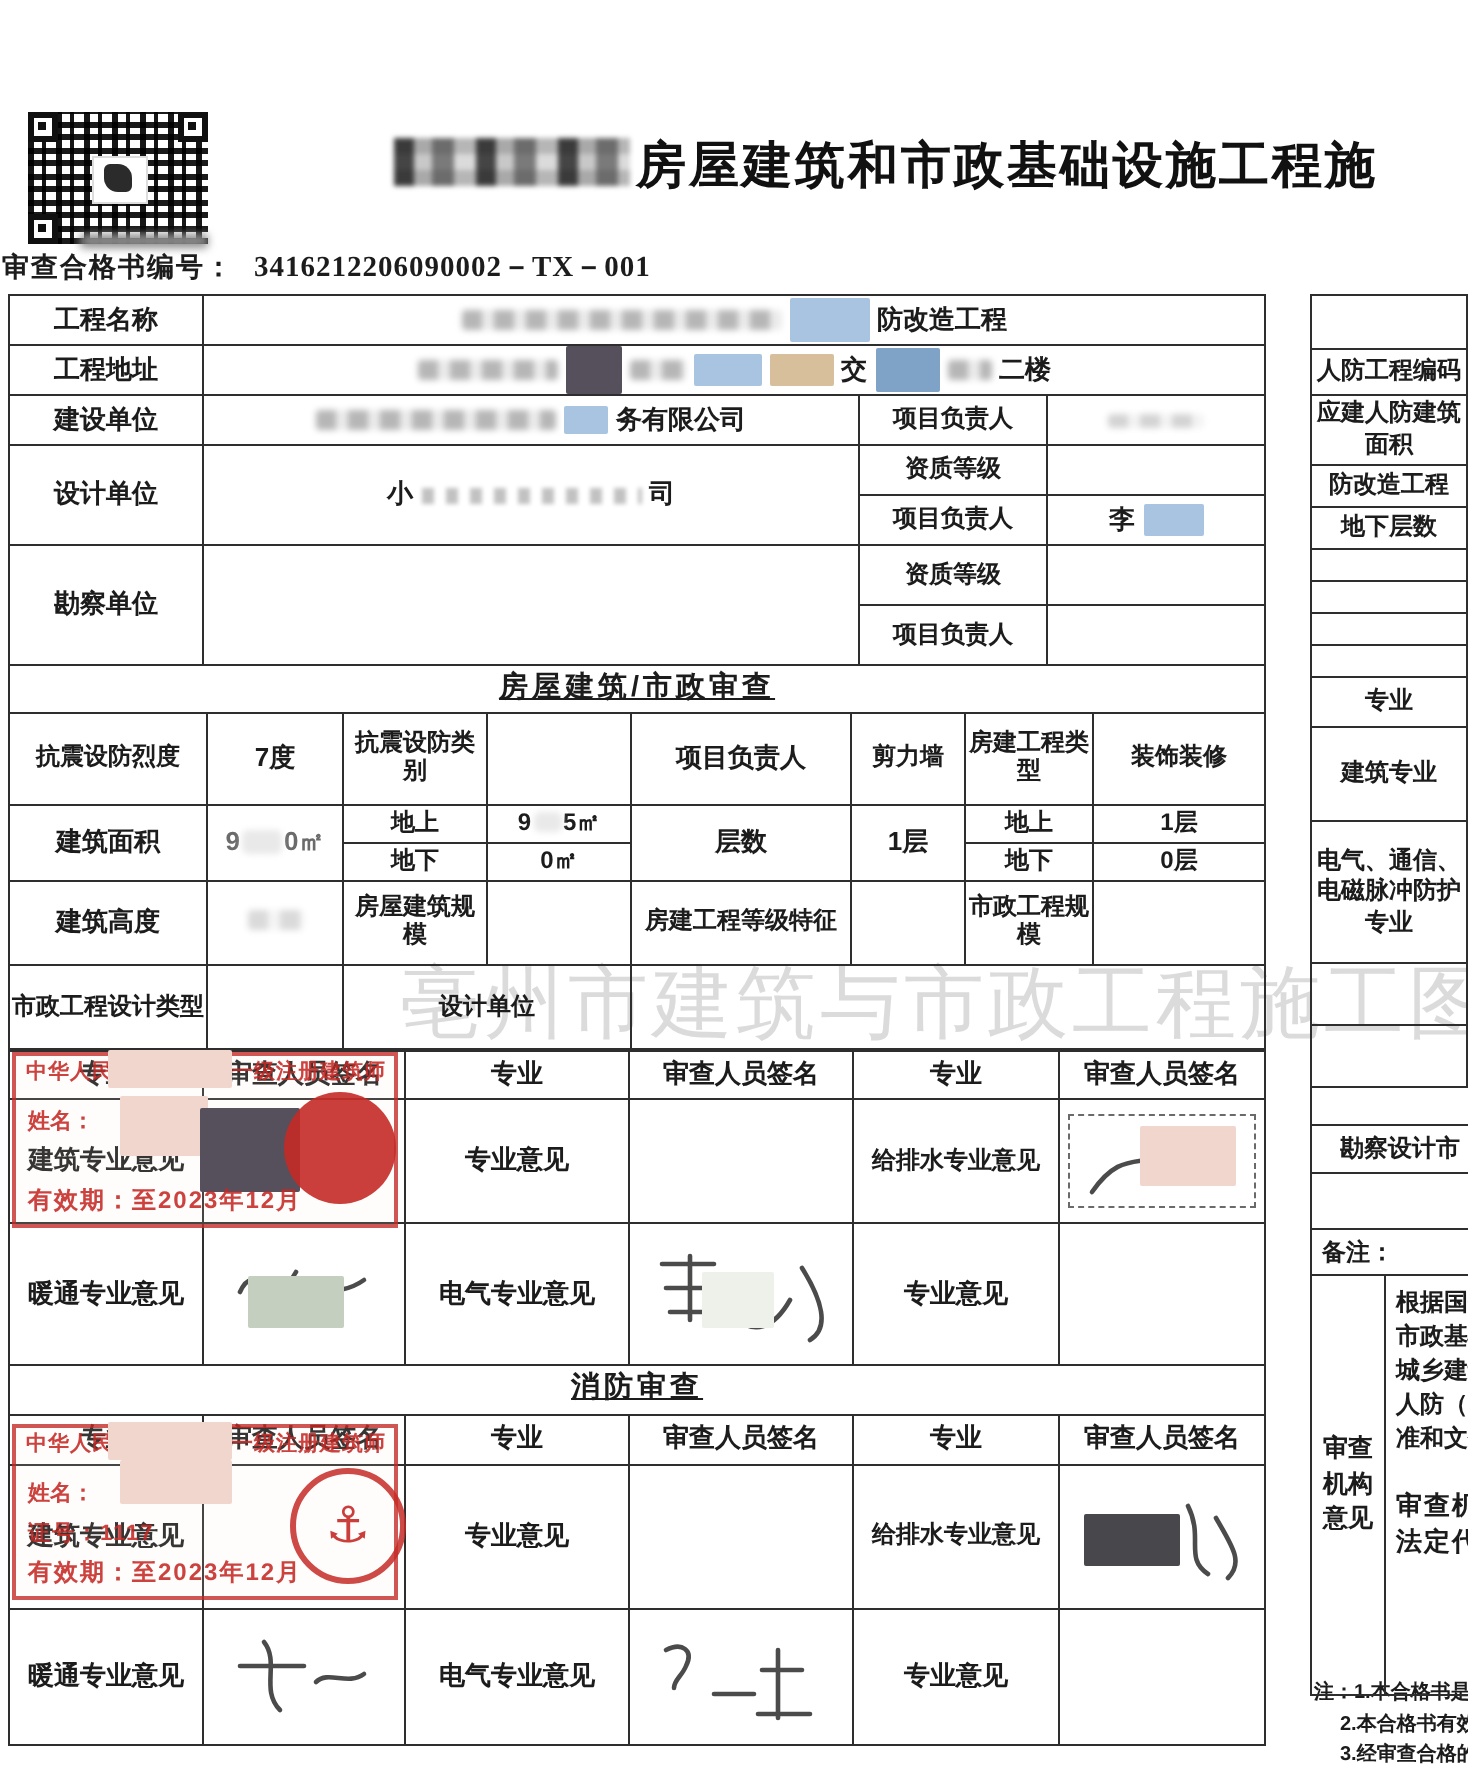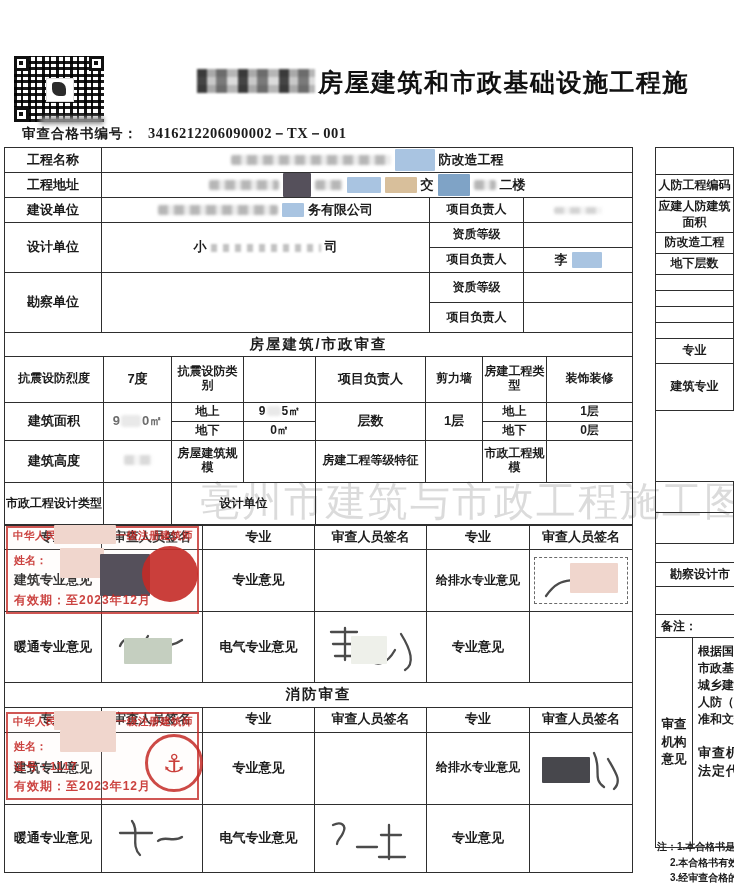--- a/index.html
+++ b/index.html
@@ -15,33 +15,33 @@
   .finder:after{content:"";position:absolute;left:2px;top:2px;width:4px;height:4px;background:#101010;}
   .qr-logo{position:absolute;left:32px;top:22px;width:26px;height:22px;background:#fff;border:1px solid #ddd;}
   .qr-logo:after{content:"";position:absolute;left:5px;top:3px;width:14px;height:14px;background:#2b2b2b;border-radius:3px 7px 3px 7px;}
   .qr-caption{position:absolute;left:40px;top:117px;width:64px;height:7px;background:#8e8e8e;filter:blur(2px);border-radius:2px;}
   .title{position:absolute;left:197px;top:66px;white-space:nowrap;font-size:25px;font-weight:700;letter-spacing:1.5px;color:#111;}
   .mosaic{display:inline-block;width:118px;height:24px;margin-right:3px;vertical-align:-2px;
       background-image:
         repeating-linear-gradient(90deg,rgba(40,40,40,.85) 0 10px,rgba(175,175,175,.55) 10px 19px,rgba(95,95,95,.8) 19px 30px,rgba(205,205,205,.45) 30px 41px),
         repeating-linear-gradient(0deg,rgba(70,70,70,.5) 0 8px,rgba(185,185,185,.35) 8px 16px);
       filter:blur(1.3px);}
-  .certline{position:absolute;left:22px;top:124px;font-size:13.5px;font-weight:700;letter-spacing:1px;}
+  .certline{position:absolute;left:1px;top:124px;font-size:13.5px;font-weight:700;letter-spacing:1px;}
   .certno{font-family:"Liberation Serif","DejaVu Serif",serif;font-size:14.5px;margin-left:10px;letter-spacing:.5px;}
   
   .watermark{position:absolute;left:200px;top:474px;z-index:1;font-size:40px;letter-spacing:2px;
       color:#bfbfbf;opacity:.55;white-space:nowrap;font-weight:400;}
   
   .maintables{position:absolute;left:4px;top:147px;z-index:2;}
   table{border-collapse:collapse;table-layout:fixed;width:628px;background:transparent;}
   .stack + .stack{margin-top:-1.5px;}
   td{border:1.5px solid #2e2e2e;text-align:center;vertical-align:middle;font-weight:700;
      font-size:13px;padding:0;line-height:1.15;overflow:hidden;}
   td.small{font-size:12px;}
-  td.title-row{font-size:14.5px;letter-spacing:2px;}
+  td.title-row{font-size:14.5px;letter-spacing:2px;text-decoration:underline;}
   .cellflex{display:flex;align-items:center;justify-content:center;gap:4px;}
   .patch{display:inline-block;border-radius:1px;}
   .strip{display:inline-block;height:10px;border-radius:2px;
       background:repeating-linear-gradient(90deg,rgba(110,110,110,.5) 0 10px,rgba(165,165,165,.22) 10px 16px);
       filter:blur(1.6px);}
   .dotstrip{display:inline-block;height:8px;
       background:repeating-linear-gradient(90deg,rgba(120,120,120,.45) 0 6px,transparent 6px 12px);
       filter:blur(1px);}
   .smear{display:inline-block;height:12px;background:#e9e9e9;filter:blur(1.5px);border-radius:3px;}
   .sigcell{position:relative;}
@@ -442,20 +442,21 @@
       </div>
     <div class="rp-row" style="height:24px">
         <div class="rp-label">专业</div>
         <div class="rp-val"></div>
       </div>
     <div class="rp-row" style="height:46px">
         <div class="rp-label">建筑专业</div>
         <div class="rp-val"></div>
       </div>
     <div class="rp-row" style="height:70px">
+        <div class="rp-label">电气、通信、电磁脉冲防护专业</div>
         <div class="rp-val"></div>
       </div>
     <div class="rp-row" style="height:30px">
         <div class="rp-label"></div>
         <div class="rp-val"></div>
       </div>
     <div class="rp-row" style="height:30px">
         <div class="rp-label"></div>
         <div class="rp-val"></div>
       </div>

